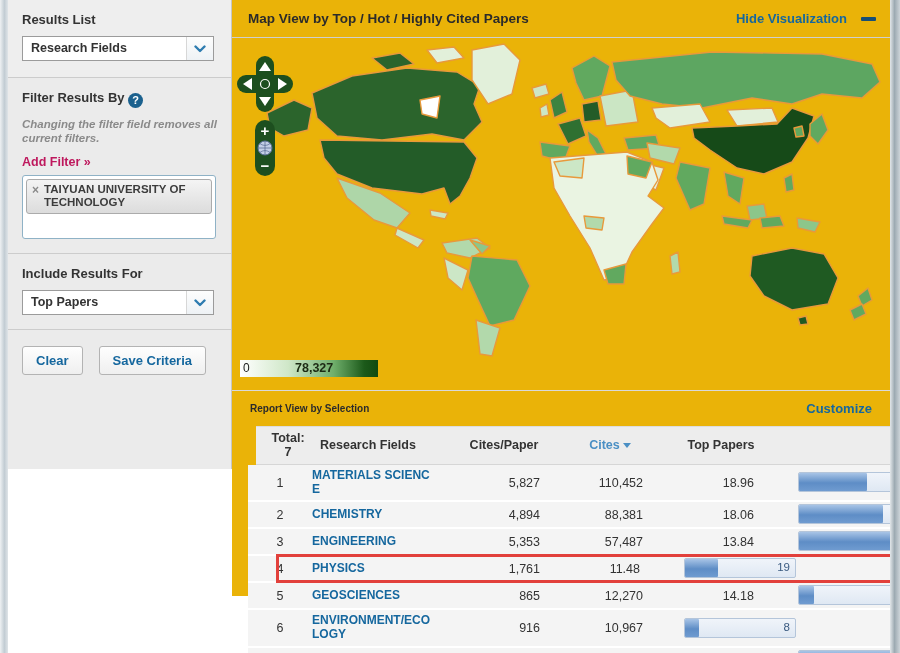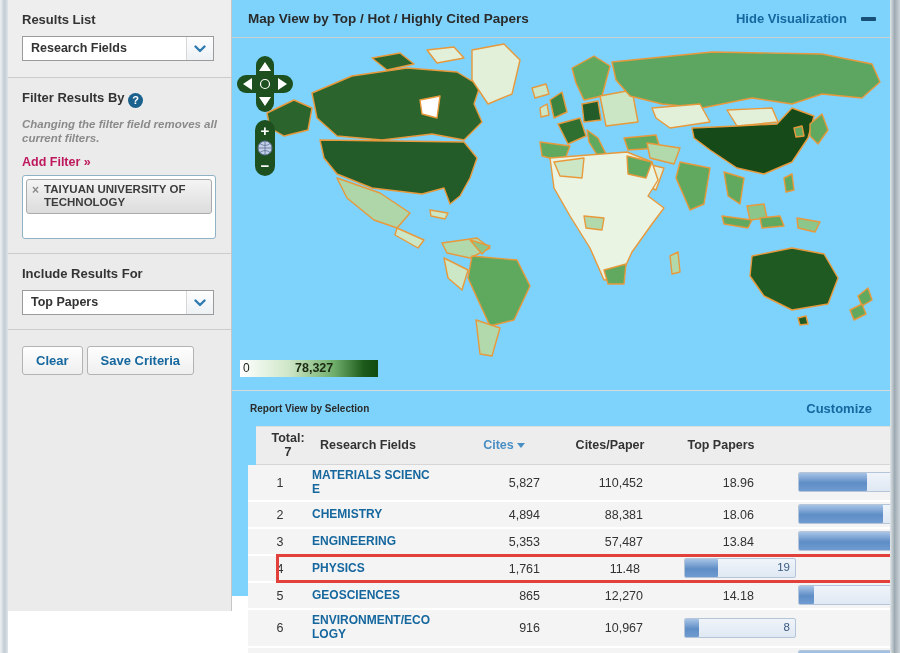--- a/index.html
+++ b/index.html
@@ -7,21 +7,21 @@
     font-family:"Liberation Sans","DejaVu Sans",sans-serif; }
   .page { position:relative; width:900px; height:653px; overflow:hidden; }
 
   
   .gutter-left { position:absolute; left:0; top:0; width:8px; height:653px;
     background:linear-gradient(to right,#eef1f3,#c2ccd3 55%,#dfe4e8); z-index:10; }
   .gutter-right { position:absolute; right:0; top:0; width:10px; height:653px;
     background:linear-gradient(to right,#e3e7ea,#9daab2 45%,#cdd4d9); z-index:10; }
 
   
-  .sidebar { position:absolute; left:8px; top:0; width:224px; height:611px;
+  .sidebar { position:absolute; left:8px; top:0; width:224px; height:469px;
     background:#ebebeb; border-right:1px solid #c6c6c6; }
   .sb-section { padding:12px 14px 14px 14px; border-bottom:1px solid #cccccc; }
   .sb-section.top { background:#eeeeee; padding-bottom:16px; }
   .sb-heading { font-size:13px; font-weight:bold; color:#333; margin-bottom:9px; }
   .dropdown { display:flex; align-items:stretch; width:192px; height:25px; background:#fff;
     border:1px solid #9b9b9b; cursor:pointer; }
   .dropdown .dd-value { flex:1; font-size:12.5px; font-weight:bold; color:#333;
     padding:4px 0 0 8px; white-space:nowrap; overflow:hidden; }
   .dropdown .dd-arrow { width:27px; display:flex; align-items:center; justify-content:center;
     background:linear-gradient(#fdfdfd,#eef2f5); border-left:1px solid #d7d7d7; }
@@ -32,27 +32,27 @@
     line-height:1.25; margin:2px 0 7px 0; }
   .add-filter { font-size:12.5px; font-weight:bold; color:#be185d; text-decoration:none;
     display:inline-block; margin-bottom:6px; cursor:pointer; }
   .filter-box { width:194px; height:64px; background:#fff; border:1px solid #8fb2c6;
     border-radius:3px; padding:3px; overflow:hidden; }
   .filter-tag { display:flex; align-items:flex-start; gap:5px; width:100%;
     background:linear-gradient(#f4f4f4,#dcdcdc); border:1px solid #ababab; border-radius:3px;
     padding:3px 5px; cursor:default; }
   .filter-tag .x { color:#8a8a8a; font-size:12px; font-weight:bold; line-height:1.2; cursor:pointer; }
   .filter-tag .tag-text { font-size:11.5px; font-weight:bold; color:#3c3c3c; line-height:1.15; }
-  .btn-row { padding:16px 14px; display:flex; gap:4px; }
+  .btn-row { padding:16px 14px; display:flex; gap:16px; }
   .btn { background:linear-gradient(#fefefe,#efefef); border:1px solid #b3b3b3; border-radius:3px;
     font-size:13px; font-weight:bold; color:#15679e; padding:6px 13px; cursor:pointer;
     font-family:inherit; }
 
   
-  .main { position:absolute; left:232px; top:0; width:658px; height:596px; background:#7dd3fc; }
+  .main { position:absolute; left:232px; top:0; width:658px; height:596px; background:#eab308; }
   .map-header { height:38px; border-bottom:1px solid #cfcfcf; display:flex;
     align-items:center; justify-content:space-between; padding:0 14px 0 16px; }
   .map-title { font-size:13.5px; font-weight:bold; color:#2b2b2b; }
   .hide-link { display:flex; align-items:center; gap:14px; cursor:pointer; }
   .hide-link span { font-size:13px; font-weight:bold; color:#15679e; }
   .minus-glyph { width:15px; height:4px; background:#174f76; border-radius:1px; }
 
   .map-wrap { position:relative; height:320px; }
   .legend-row { position:relative; height:30px; padding-left:8px; }
   .legend-bar { position:relative; width:138px; height:17px; margin-top:2px;
@@ -256,24 +256,24 @@
       <div class="customize-link">Customize</div>
     </div>
 
     <div class="rtable">
       <div class="trow thead">
         <div class="th">
           <div>Total:</div>
           <div>7</div>
         </div>
         <div class="th left">Research Fields</div>
+        <div class="th">Cites/Paper</div>
         <div class="th sorted">
           <span>Cites</span><span class="sort-caret"></span>
         </div>
-        <div class="th">Cites/Paper</div>
         <div class="th">Top Papers</div>
       </div>
 
       <div class="trow drow">
         <div class="td rank">1</div>
         <div class="td field"><a>MATERIALS SCIENCE</a></div>
         <div class="td num">5,827</div>
         <div class="td num c4">110,452</div>
         <div class="td num c5">18.96</div>
         <div class="td tp-cell">

